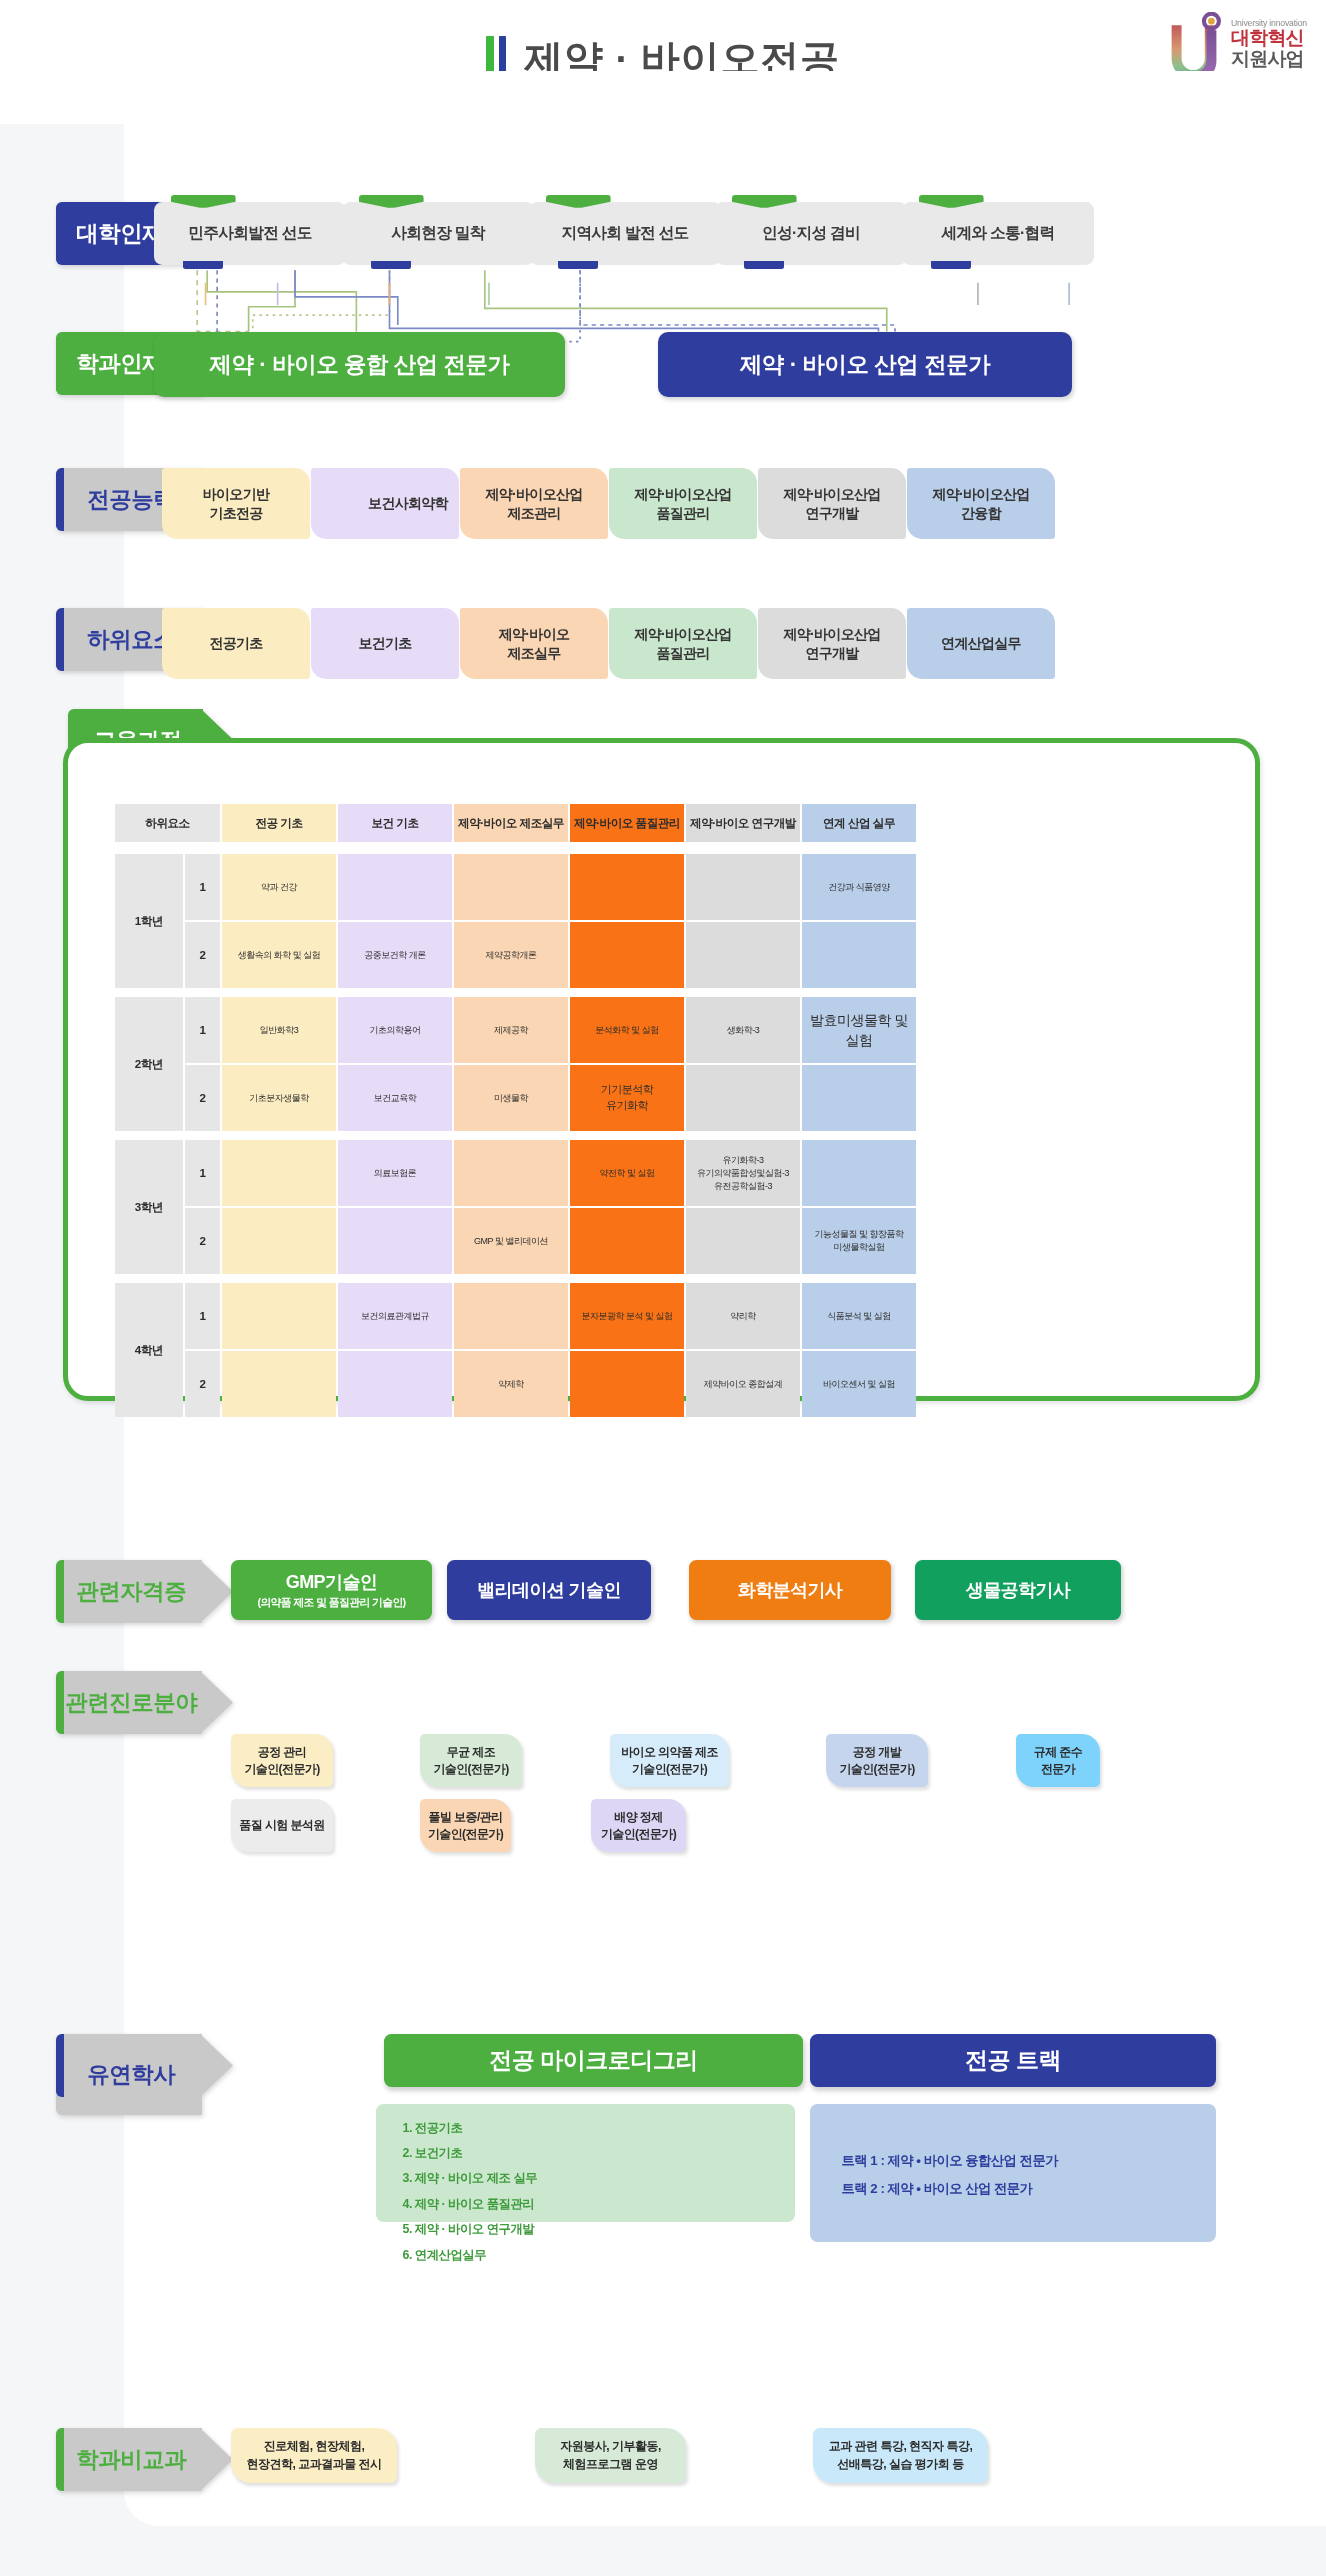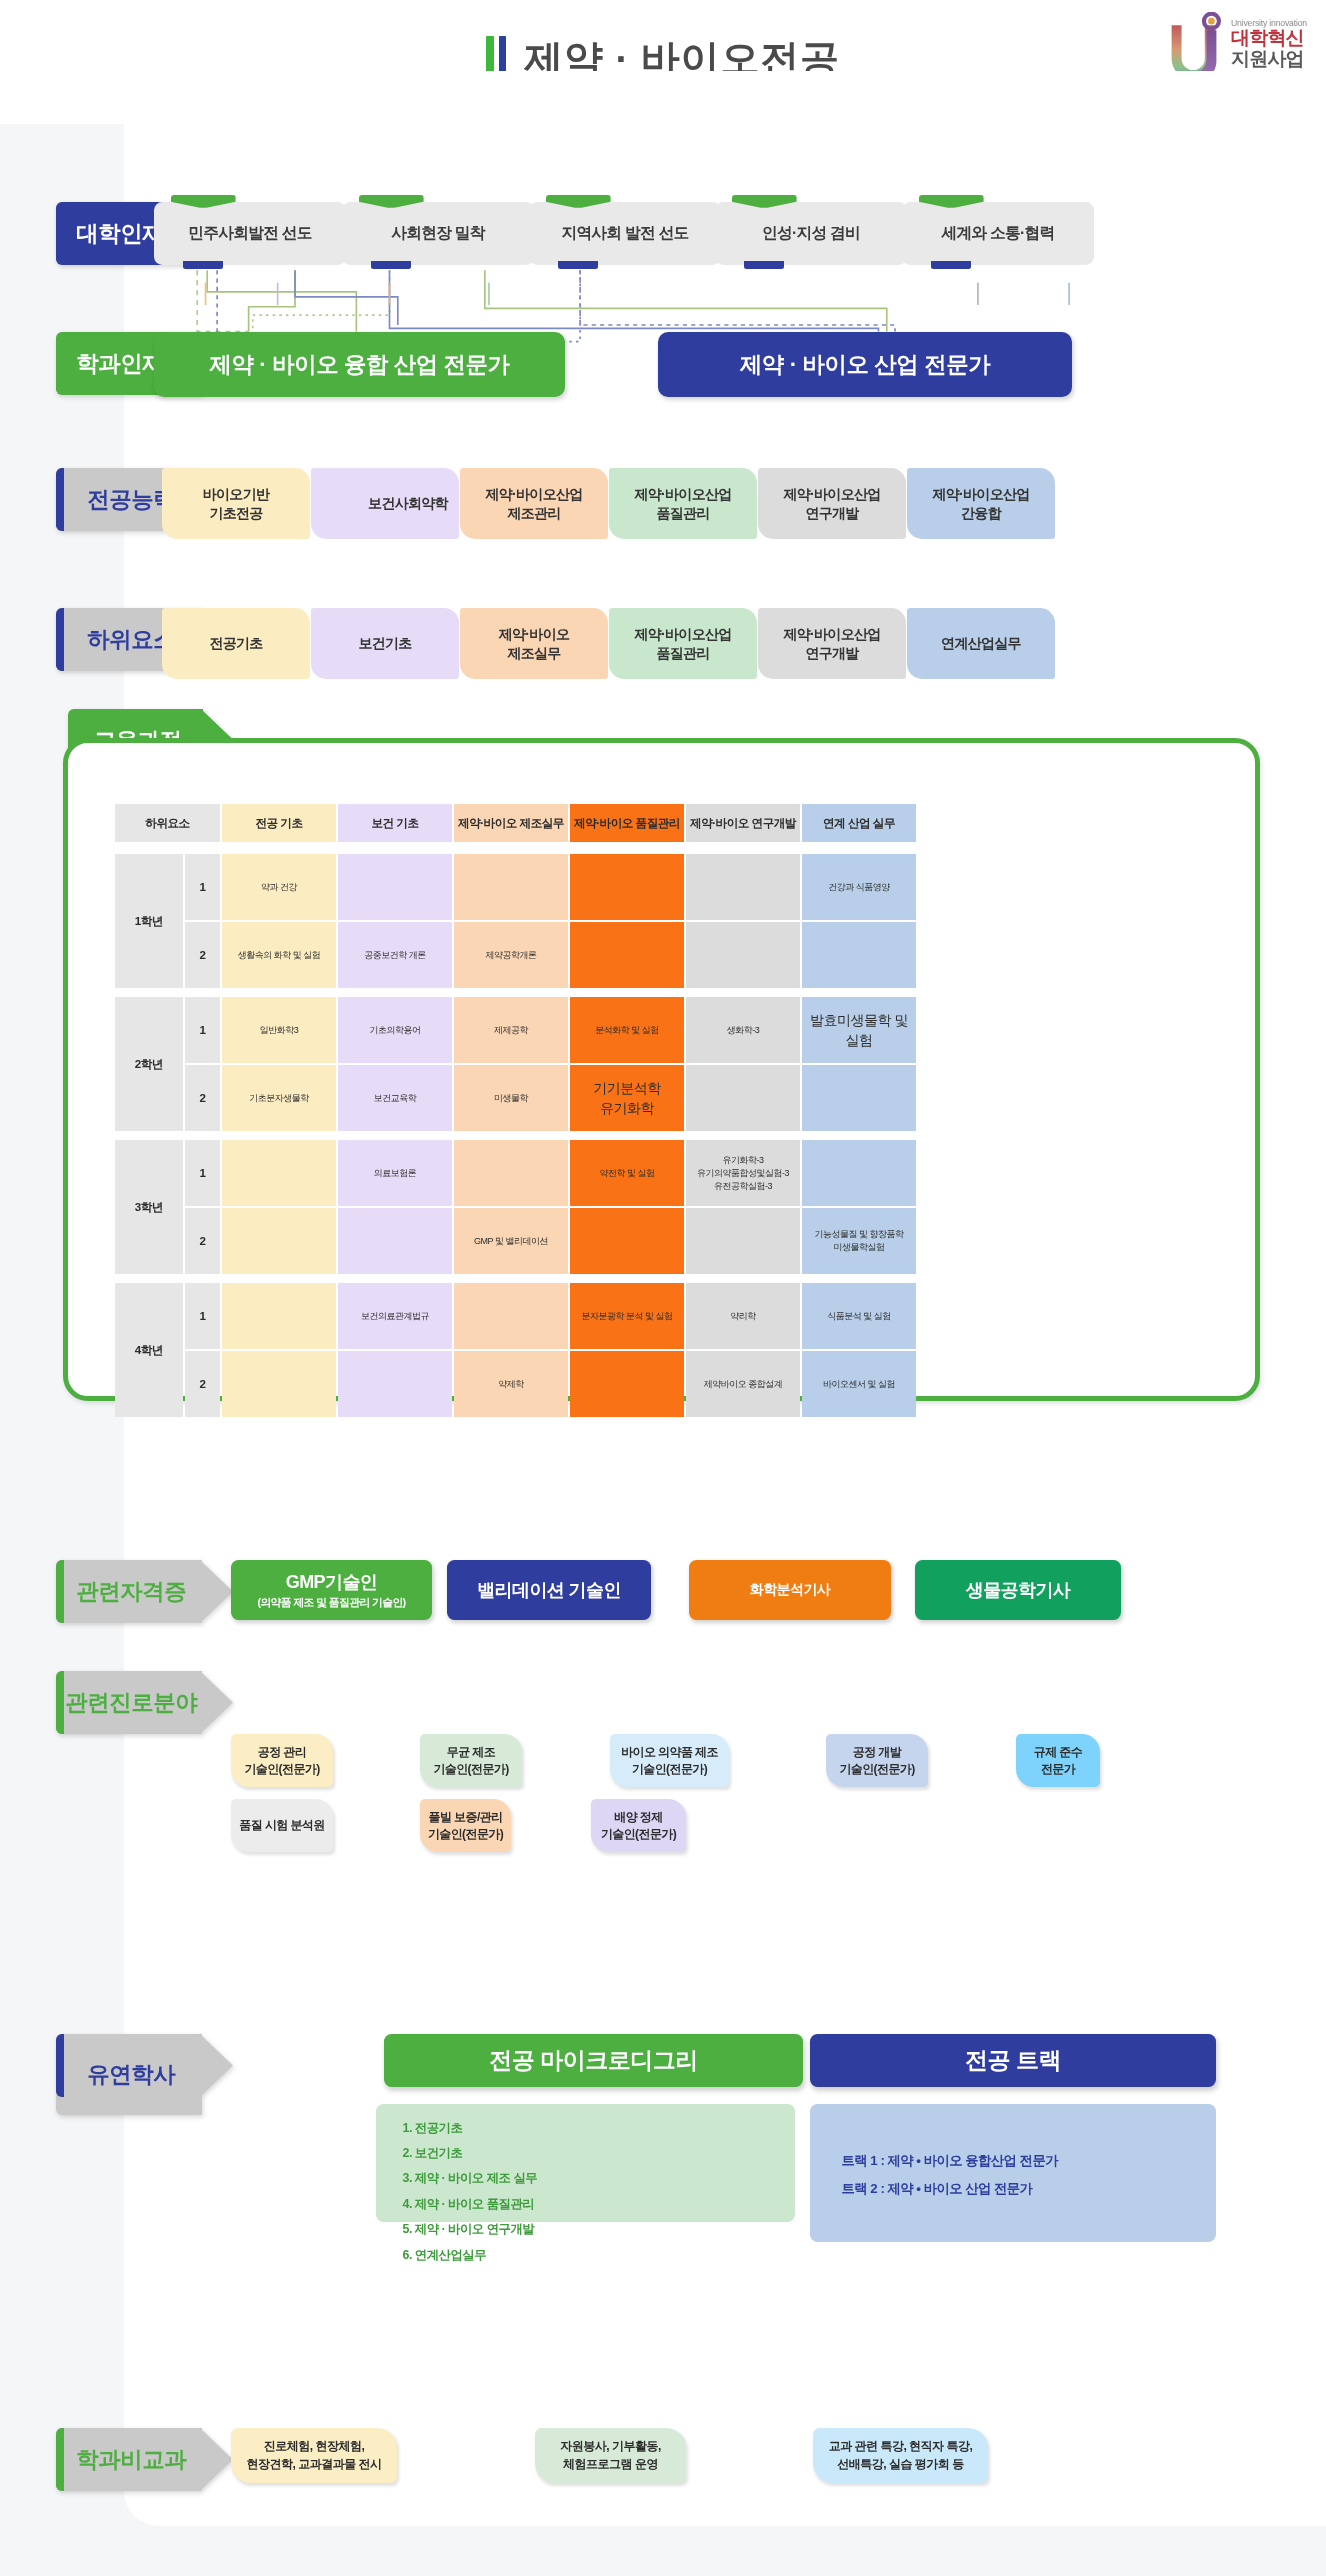--- a/index.html
+++ b/index.html
@@ -470,21 +470,21 @@
           <td class="c-c3" style="width: 101px; font-size: 9px; height: 66px;">제제공학</td>
           <td class="c-c4" style="width: 101px; font-size: 9px; height: 66px;">분석화학 및 실험</td>
           <td class="c-c5" style="width: 101px; font-size: 9px; height: 66px;">생화학-3</td>
           <td class="c-c6" style="width: 101px; font-size: 14px; height: 66px;">발효미생물학 및 실험</td>
         </tr>
         <tr>
           <td class="c-sem" style="width: 25px; font-size: 11.6px; height: 66px;">2</td>
           <td class="c-c1" style="width: 101px; font-size: 9px; height: 66px;">기초분자생물학</td>
           <td class="c-c2" style="width: 101px; font-size: 9px; height: 66px;">보건교육학</td>
           <td class="c-c3" style="width: 101px; font-size: 9px; height: 66px;">미생물학</td>
-          <td class="c-c4" style="width: 101px; font-size: 14px; height: 66px;">기기분석학<br>유기화학</td>
+          <td class="c-c4" style="width: 101px; font-size: 11px; height: 66px;">기기분석학<br>유기화학</td>
           <td class="c-c5" style="width: 101px; font-size: 9px; height: 66px;"></td>
           <td class="c-c6" style="width: 101px; font-size: 9px; height: 66px;"></td>
         </tr>
         <tr>
           <td colspan="8" style="height: 5px; background: transparent; font-size: 9px;"></td>
         </tr>
         <tr>
           <td class="c-year" rowspan="2" style="width: 48px; font-size: 11.6px; height: 66px;">3학년</td>
           <td class="c-sem" style="width: 25px; font-size: 11.6px; height: 66px;">1</td>
           <td class="c-c1" style="width: 101px; font-size: 9px; height: 66px;"></td>
@@ -530,21 +530,21 @@
 
   <div id="cert-row">
       <div class="cert-box" style="left: 231px; width: 201px; background: rgb(76, 175, 63); top: 1560px; height: 60px; font-size: 26px;">
         <span class="main" style="font-size: 18px;">GMP기술인</span>
         <span class="sub" style="font-size: 10.8px;">(의약품 제조 및 품질관리 기술인)</span>
       </div>
       <div class="cert-box" style="left: 447px; width: 204px; background: rgb(47, 61, 158); top: 1560px; height: 60px; font-size: 26px;">
         <span class="main" style="font-size: 18px;">밸리데이션 기술인</span>
       </div>
       <div class="cert-box" style="left: 689px; width: 202px; background: rgb(240, 125, 18); top: 1560px; height: 60px; font-size: 26px;">
-        <span class="main" style="font-size: 14px;">화학분석기사</span>
+        <span class="main" style="font-size: 18px;">화학분석기사</span>
       </div>
       <div class="cert-box" style="left: 915px; width: 206px; background: rgb(17, 160, 94); top: 1560px; height: 60px; font-size: 26px;">
         <span class="main" style="font-size: 18px;">생물공학기사</span>
       </div>
     </div>
 
   <div id="career-pills">
       <div class="career-pill" style="left: 231px; width: 102px; top: 1734px; background: rgb(251, 238, 196); height: 53px; font-size: 12px;">
         <span style="font-size: 12px;">공정 관리</span>
         <span style="font-size: 12px;">기술인(전문가)</span>

